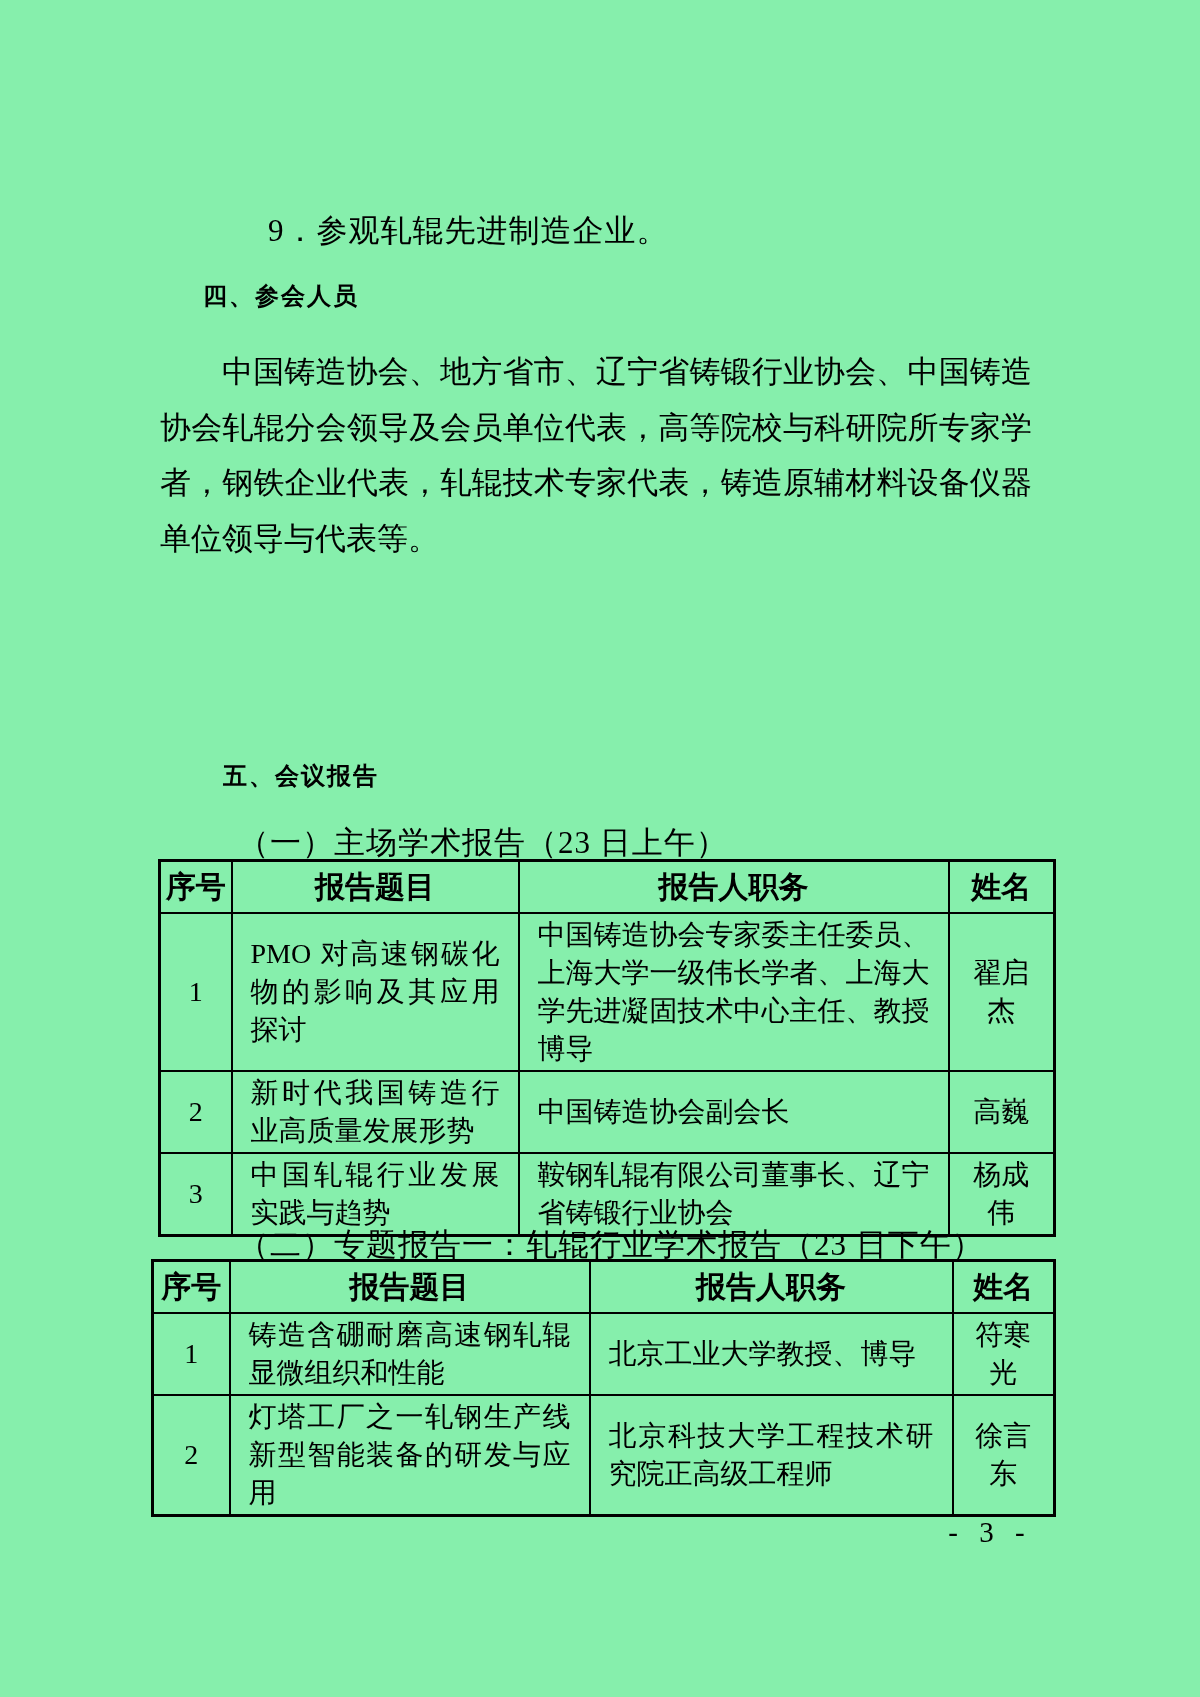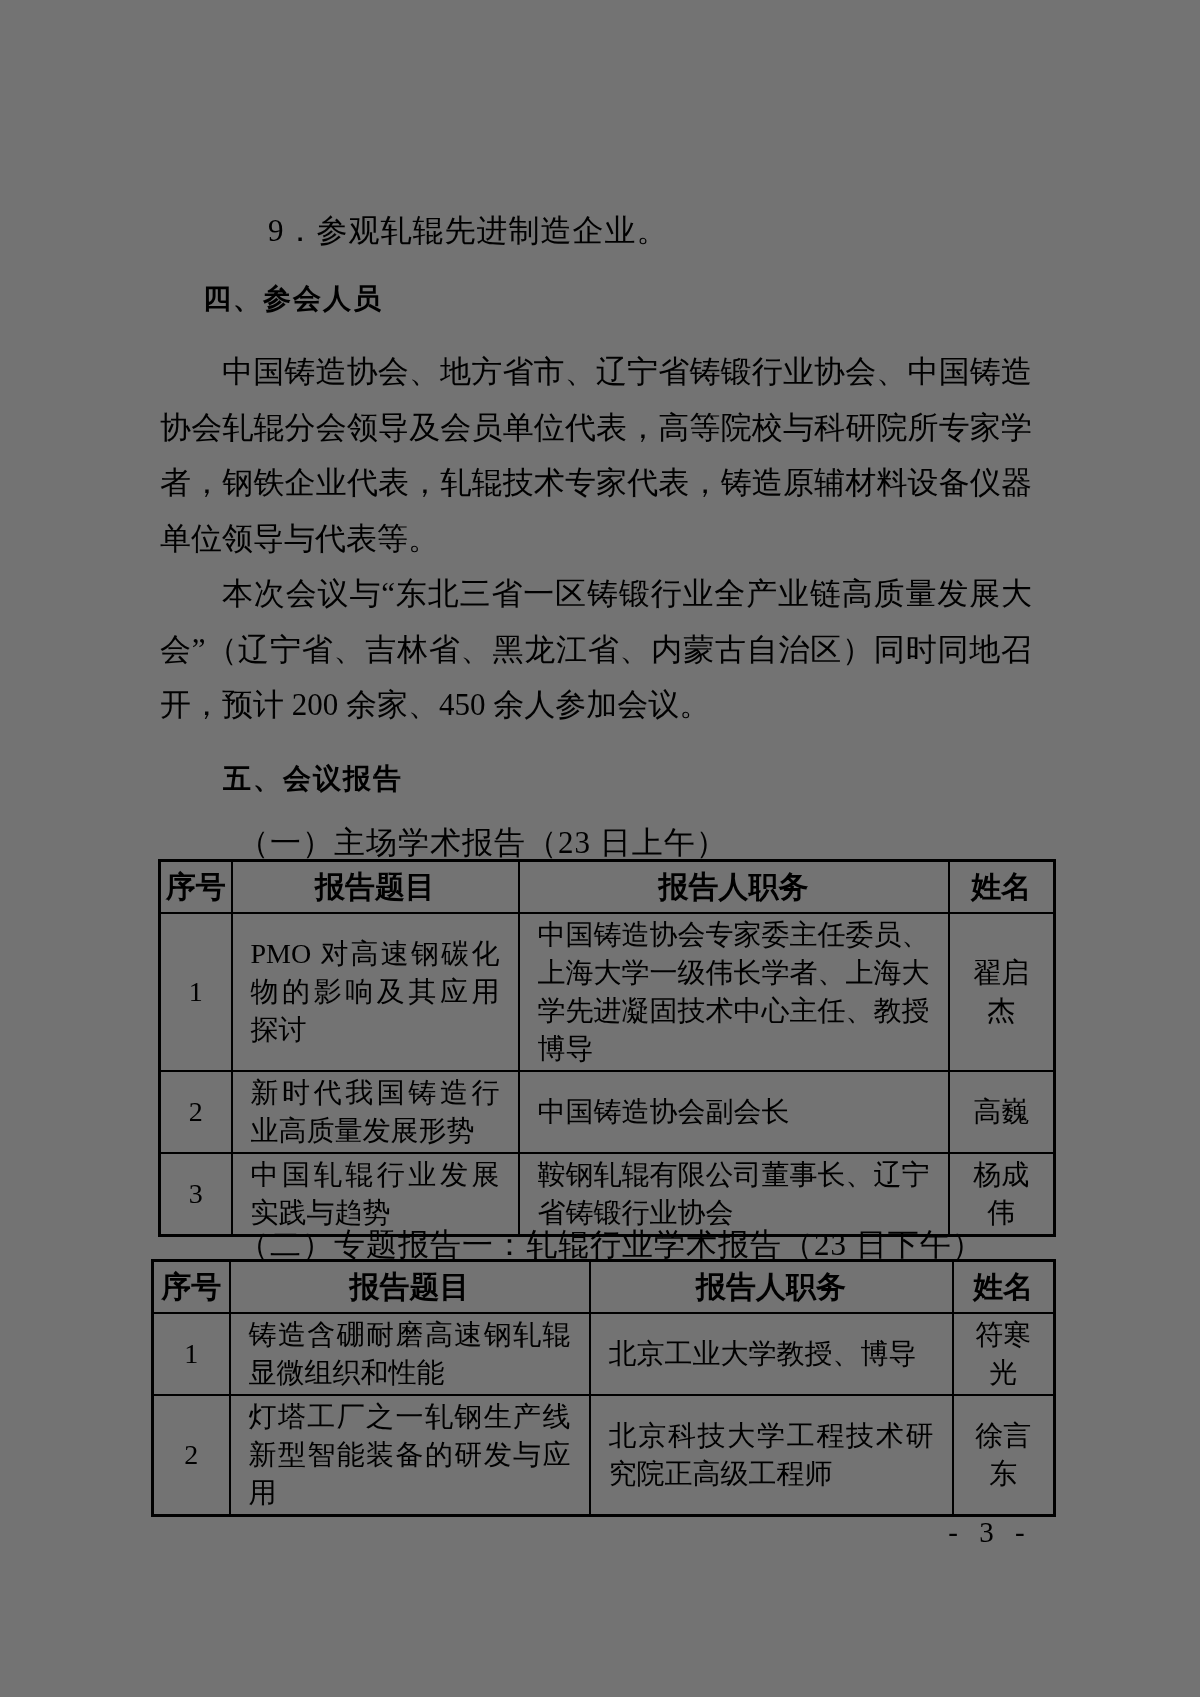--- a/index.html
+++ b/index.html
@@ -1,34 +1,34 @@
 <!DOCTYPE html>
 <html lang="zh"><head>
 <meta charset="utf-8">
 <style>
   html,body{margin:0;padding:0;background:#e8e8e8;}
   .page{
     position:relative;
     width:1200px;height:1697px;
     margin:0 auto;
-    background:#737373;
+    background:#86efac;
     color:#000;
     font-family:"Liberation Serif", serif;
     overflow:hidden;
   }
   .abs{position:absolute;}
   .item9{
     left:268px;top:210px;
     font-size:31px;letter-spacing:1px;
     white-space:nowrap;
   }
   .sec-heading{
     font-family:"Liberation Sans", sans-serif;
     font-weight:bold;
-    font-size:28px;
+    font-size:24px;
     letter-spacing:2px;
     white-space:nowrap;
   }
   .h4{left:203px;top:280px;}
   .h5{left:203px;top:760px;margin-left:20px;}
   .para{
     left:160px;width:872px;
     font-size:31px;line-height:55.5px;
     text-align:justify;
     text-indent:2em;
@@ -82,21 +82,20 @@
 <body>
 
 <div class="page">
 
   <div class="abs item9">9．参观轧辊先进制造企业。</div>
 
   <div class="abs sec-heading h4">四、参会人员</div>
 
   <div class="abs para para1">中国铸造协会、地方省市、辽宁省铸锻行业协会、中国铸造协会轧辊分会领导及会员单位代表，高等院校与科研院所专家学者，钢铁企业代表，轧辊技术专家代表，铸造原辅材料设备仪器单位领导与代表等。</div>
 
-  <div class="abs para para2">本次会议与“东北三省一区铸锻行业全产业链高质量发展大会”（辽宁省、吉林省、黑龙江省、内蒙古自治区）同时同地召开，预计 200 余家、450 余人参加会议。</div>
 
   <div class="abs sec-heading h5">五、会议报告</div>
 
   <div class="abs sub-title sub1">（一）主场学术报告（23 日上午）</div>
 
   <table class="abs report t1">
     <colgroup>
       <col style="width:72px">
         <col style="width:287px">
         <col style="width:430px">

